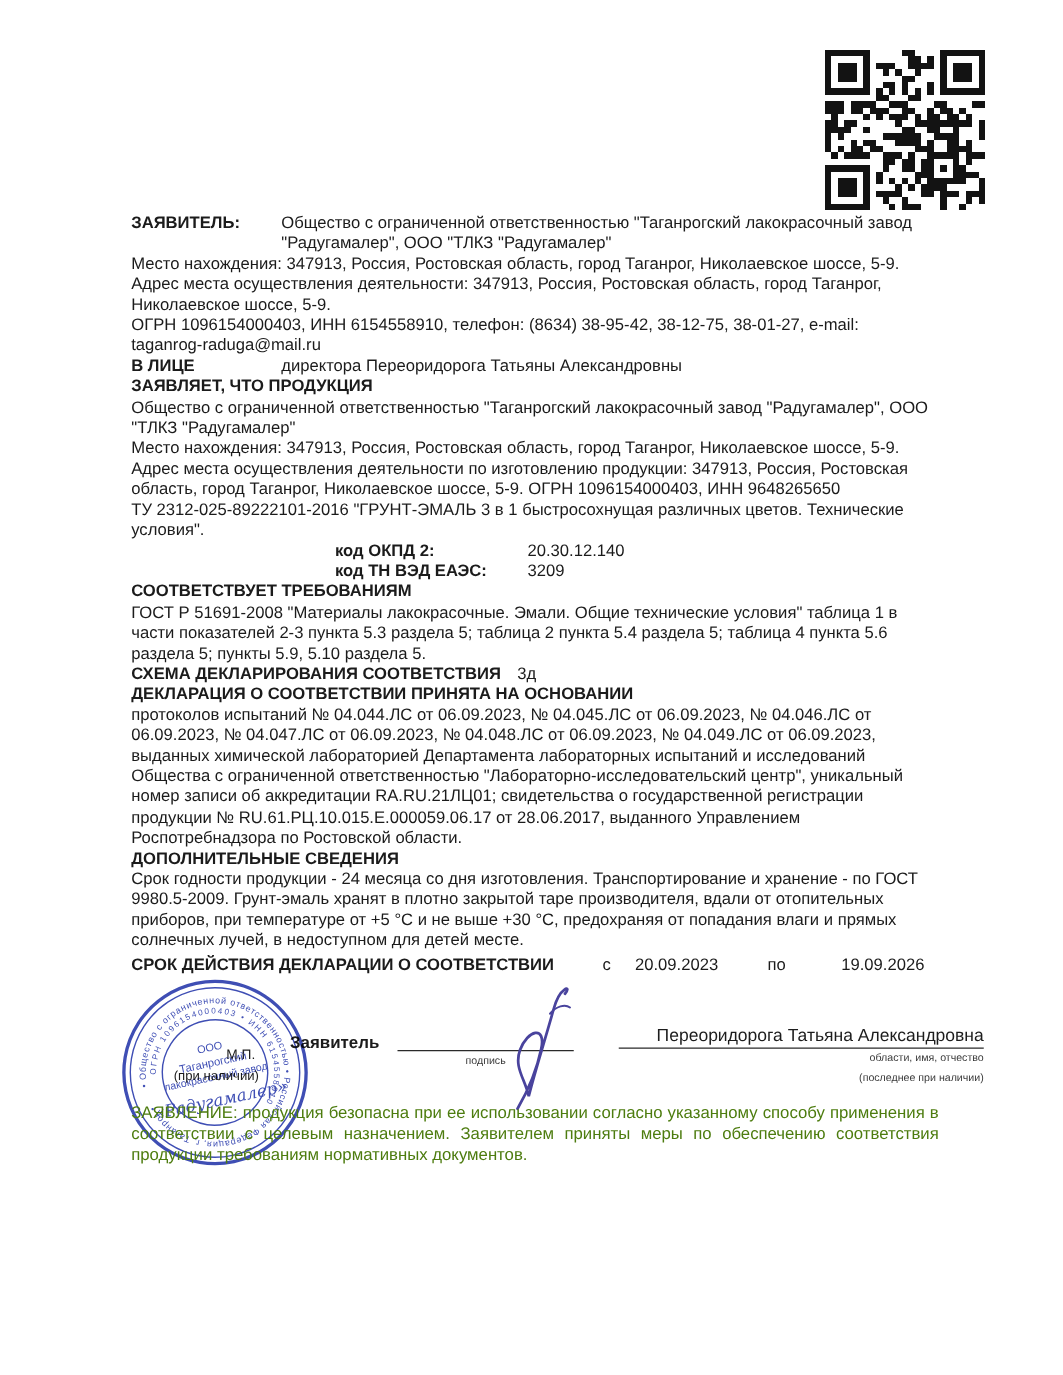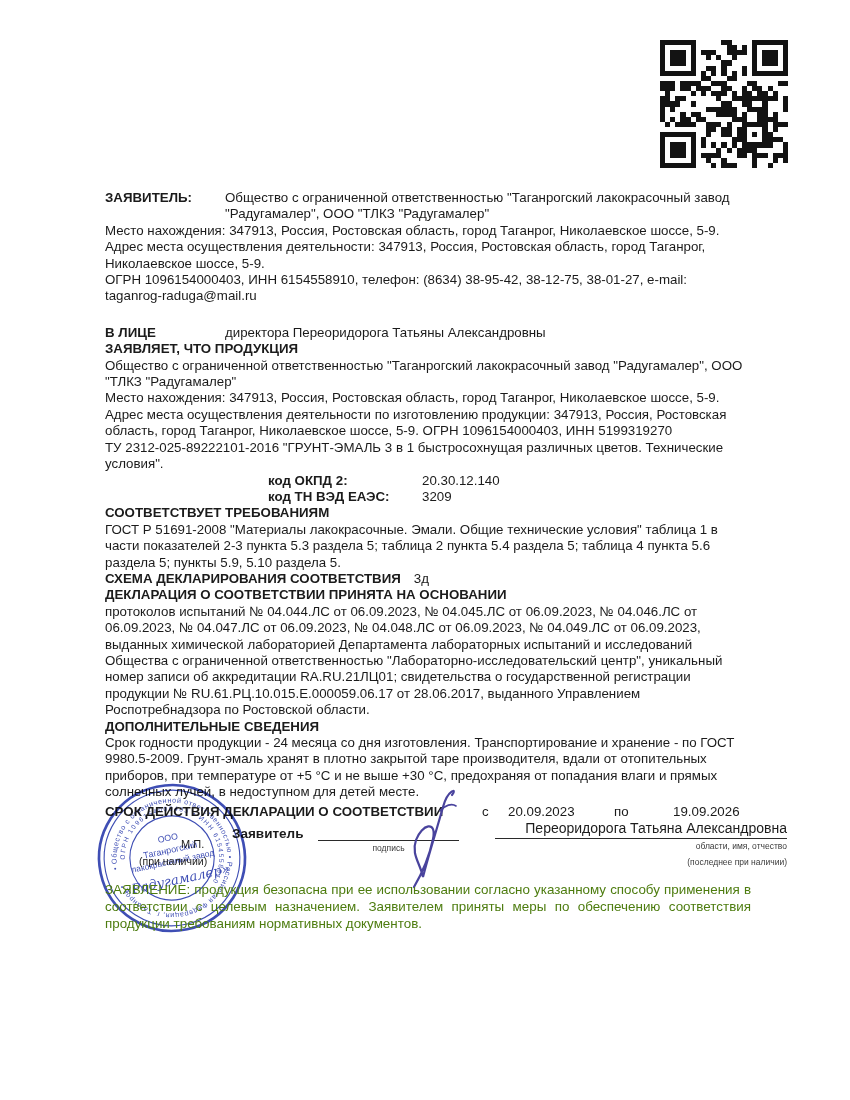--- a/index.html
+++ b/index.html
@@ -20,21 +20,21 @@
 
   .qr{position:absolute;left:660px;top:40px;width:128px;height:128px;}
 
   
   .content{
     position:absolute;left:105px;top:170px;width:641px;
     font-size:13.3px;line-height:16.4px;color:#1b1b1b;
   }
   .content p{margin:0;}
   .b{font-weight:bold;}
-  .row{display:flex;margin-top:20px;}
+  .row{display:flex;}
   .lbl{flex:0 0 120px;width:120px;}
   .val{flex:1;}
 
   .coderow{position:relative;height:16.4px;}
   .c-lbl{position:absolute;left:163px;font-weight:bold;}
   .c-val{position:absolute;left:317px;}
 
   .scheme-val{margin-left:13px;font-weight:normal;}
 
   .validity{position:relative;height:17px;margin-top:3px;font-size:13.3px;}
@@ -402,21 +402,21 @@
     <p>Адрес места осуществления деятельности: 347913, Россия, Ростовская область, город Таганрог, Николаевское шоссе, 5-9.</p>
     <p>ОГРН 1096154000403, ИНН 6154558910, телефон: (8634) 38-95-42, 38-12-75, 38-01-27, e-mail: taganrog-raduga@mail.ru</p>
     <div class="row">
       <div class="lbl b">В ЛИЦЕ</div>
       <div class="val">директора Переоридорога Татьяны Александровны</div>
     </div>
 
     <p class="b">ЗАЯВЛЯЕТ, ЧТО ПРОДУКЦИЯ</p>
     <p>Общество с ограниченной ответственностью "Таганрогский лакокрасочный завод "Радугамалер", ООО "ТЛКЗ "Радугамалер"</p>
     <p>Место нахождения: 347913, Россия, Ростовская область, город Таганрог, Николаевское шоссе, 5-9.</p>
-    <p>Адрес места осуществления деятельности по изготовлению продукции: 347913, Россия, Ростовская область, город Таганрог, Николаевское шоссе, 5-9. ОГРН 1096154000403, ИНН 5199319270</p>
+    <p>Адрес места осуществления деятельности по изготовлению продукции: 347913, Россия, Ростовская область, город Таганрог, Николаевское шоссе, 5-9. ОГРН 1096154000403, ИНН 9648265650</p>
     <p>ТУ 2312-025-89222101-2016 "ГРУНТ-ЭМАЛЬ 3 в 1 быстросохнущая различных цветов. Технические условия".</p>
 
     <div class="coderow">
       <span class="c-lbl">код ОКПД 2:</span>
       <span class="c-val">20.30.12.140</span>
     </div>
     <div class="coderow">
       <span class="c-lbl">код ТН ВЭД ЕАЭС:</span>
       <span class="c-val">3209</span>
     </div>

